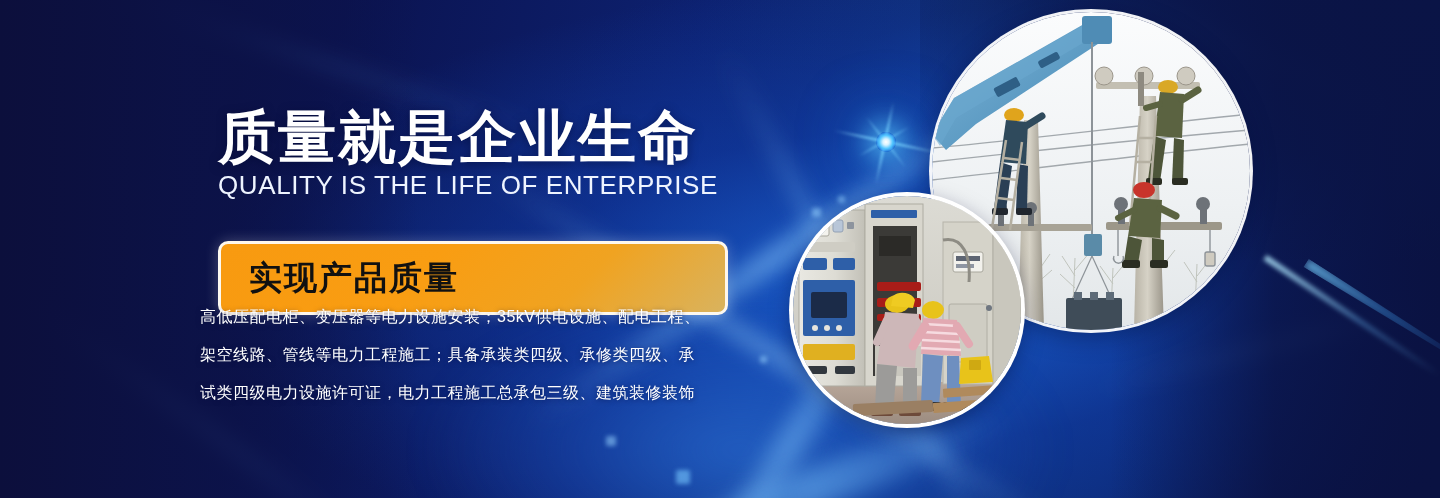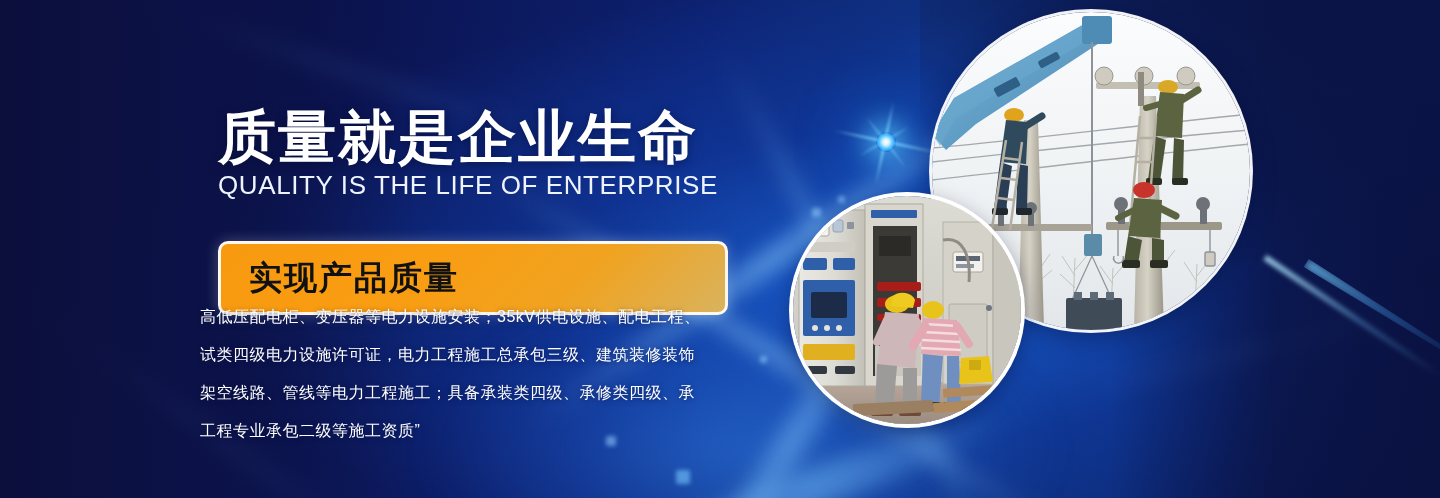--- a/index.html
+++ b/index.html
@@ -449,19 +449,18 @@
     <div class="headline">质量就是企业生命</div>
 
     <div class="subhead">QUALITY IS THE LIFE OF ENTERPRISE</div>
 
     <div class="cta">
       <span class="cta-label">实现产品质量</span>
     </div>
 
     <div class="body-text">
       <div class="body-line">高低压配电柜、变压器等电力设施安装；35kV供电设施、配电工程、</div>
+      <div class="body-line">架空线路、管线等电力工程施工；具备承装类四级、承修类四级、承</div>
       <div class="body-line">试类四级电力设施许可证，电力工程施工总承包三级、建筑装修装饰</div>
-      <div class="body-line">架空线路、管线等电力工程施工；具备承装类四级、承修类四级、承</div>
-      <div class="body-line">工程专业承包二级等施工资质”</div>
     </div>
 
   </div>
 </div>
 
 </body></html>

